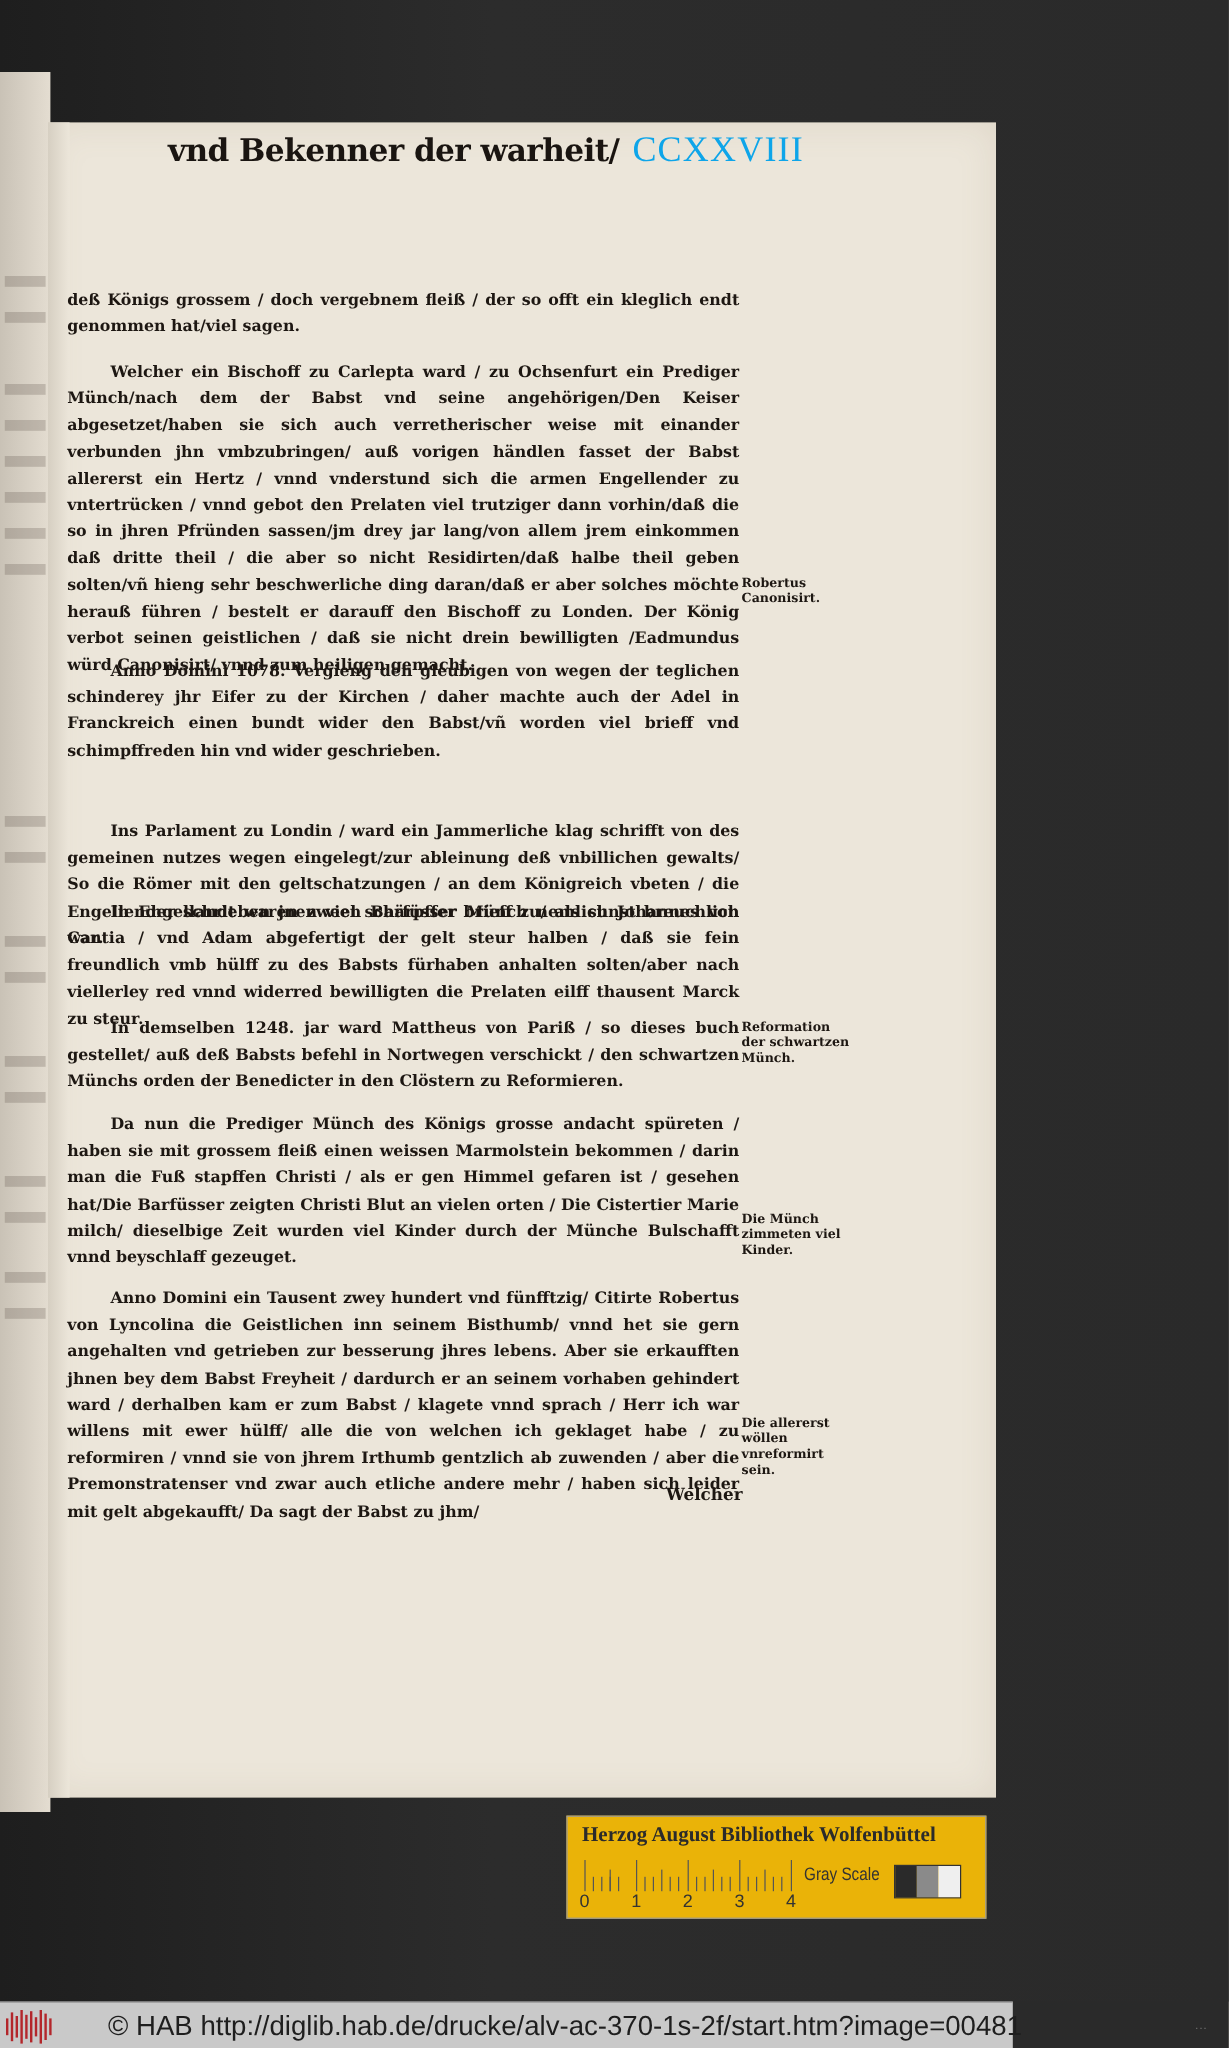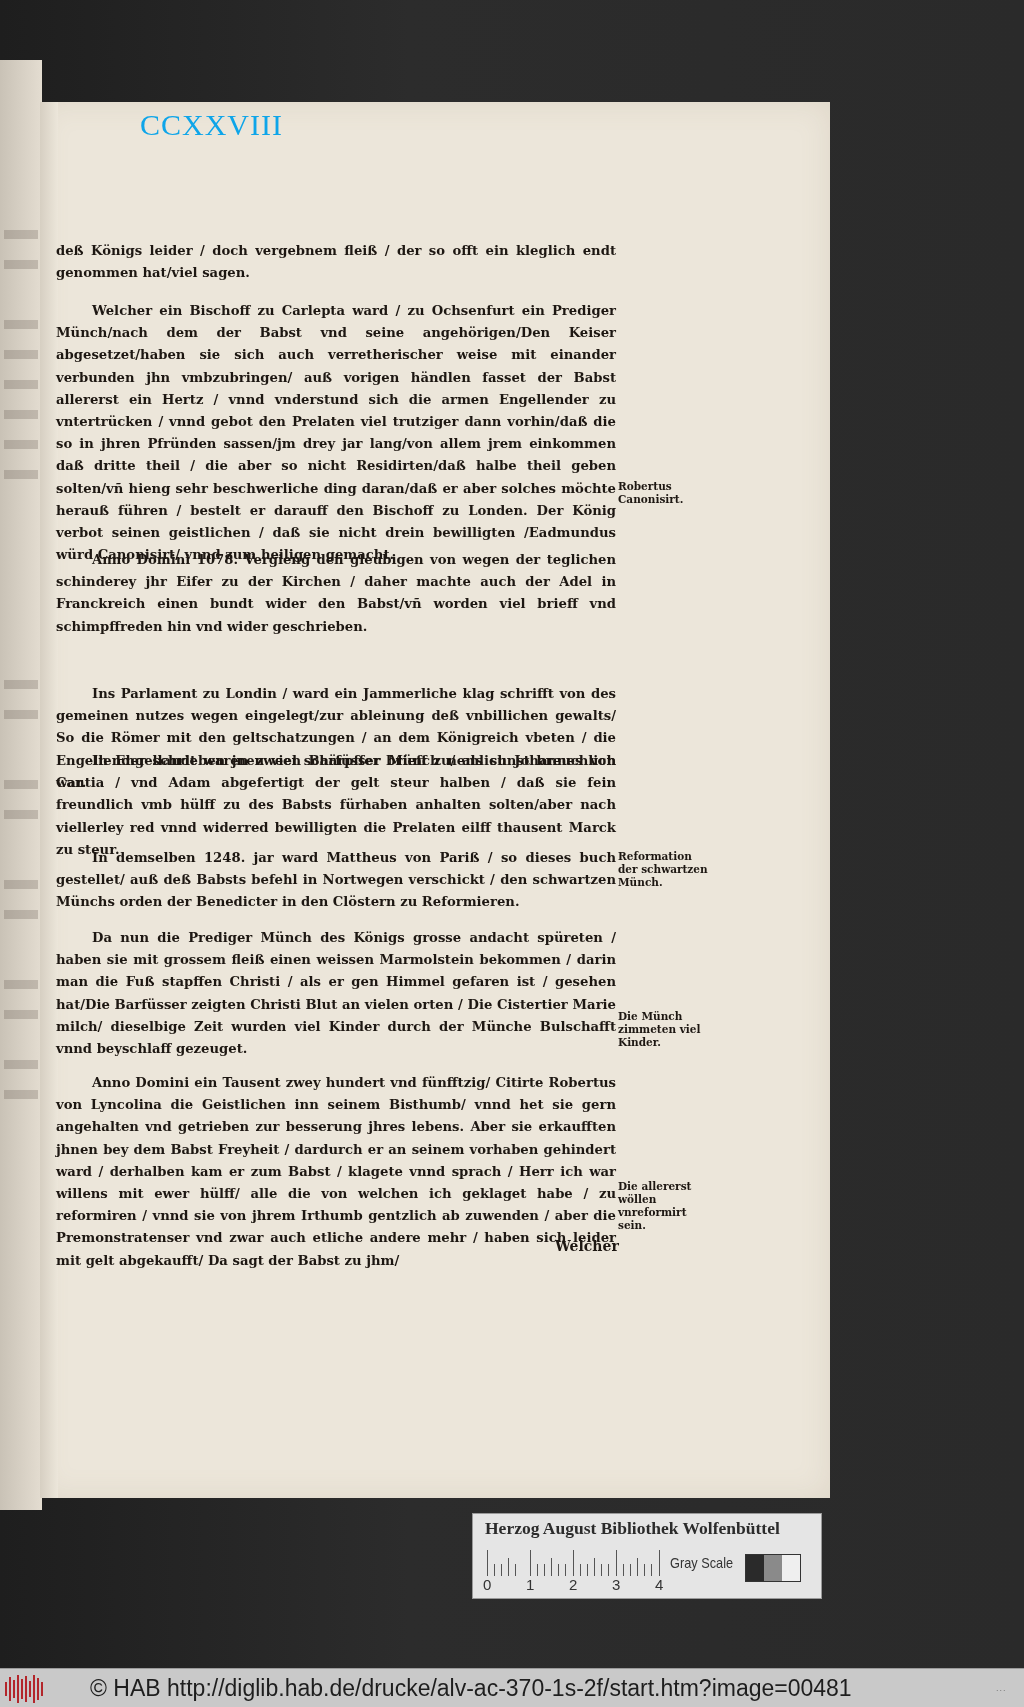--- a/index.html
+++ b/index.html
@@ -10,30 +10,30 @@
   .page { position:absolute; left:40px; top:102px; width:790px; height:1396px; background:#ece6da; box-shadow:inset 0 0 30px rgba(150,130,100,0.15); }
   .page::before { content:""; position:absolute; left:0; top:0; width:18px; height:100%; background:linear-gradient(90deg,#d6cfc2,#ece6da); }
   .header { position:absolute; left:140px; top:108px; width:530px; height:40px; display:flex; justify-content:space-between; align-items:baseline; }
   .header .title { font-family:"DejaVu Serif", serif; font-weight:bold; font-size:26px; color:#1a1511; letter-spacing:-0.5px; }
   .header .folio { font-family:"Liberation Serif", serif; font-size:30px; color:#0ea5e9; letter-spacing:1px; }
   .body-text { position:absolute; left:56px; width:560px; font-family:"DejaVu Serif", serif; font-weight:bold; font-size:13.2px; line-height:22.2px; color:#1d1712; text-align:justify; }
   .para { margin:0; }
   .para.indent { text-indent:36px; }
   .margin-note { position:absolute; left:618px; width:92px; font-family:"DejaVu Serif", serif; font-weight:bold; font-size:10.5px; line-height:13px; color:#1d1712; }
   .catch { position:absolute; left:555px; top:1238px; font-family:"DejaVu Serif", serif; font-weight:bold; font-size:14px; color:#1d1712; }
-  .hab-card { position:absolute; left:472px; top:1513px; width:348px; height:84px; background:#e5e5e5; border:1px solid #999;text-decoration:underline; }
+  .hab-card { position:absolute; left:472px; top:1513px; width:348px; height:84px; background:#eab308; border:1px solid #999;text-decoration:underline; }
   .hab-card .lib { position:absolute; left:12px; top:4px; font-family:"Liberation Serif", serif; font-weight:bold; font-size:17.5px; color:#2b2b2b; white-space:nowrap; }
   .ruler { position:absolute; left:14px; top:34px; width:175px; height:28px; }
   .ruler .tick { position:absolute; bottom:0; width:1px; background:#555; }
   .ruler-nums { position:absolute; left:10px; top:62px; width:200px; height:18px; }
   .ruler-nums span { position:absolute; font-family:"Liberation Sans", sans-serif; font-size:15px; color:#333; }
   .gray-label { position:absolute; left:197px; top:40px; font-family:"Liberation Sans", sans-serif; font-size:15px; color:#333; transform:scaleX(0.85); transform-origin:left; }
   .gray-swatch { position:absolute; left:272px; top:40px; width:54px; height:26px; border:1px solid #333; display:flex; }
   .gray-swatch div { flex:1; }
-  .footer { position:absolute; left:0; top:1668px; width:1024px; height:39px; background:#c9c9c9; border-top:1px solid #9a9a9a; }
+  .footer { position:absolute; left:0; top:1668px; width:844px; height:39px; background:#c9c9c9; border-top:1px solid #9a9a9a; }
   .footer .logo { position:absolute; left:5px; top:6px; width:40px; height:28px; display:flex; gap:2px; align-items:center; }
   .footer .logo i { display:block; width:2px; background:#b3262b; }
   .footer .url { position:absolute; left:90px; top:6px; font-family:"Liberation Sans", sans-serif; font-size:23px; color:#1e1e1e; white-space:nowrap; }
   .footer .more { position:absolute; left:996px; top:14px; font-family:"Liberation Sans", sans-serif; font-size:9px; color:#777; letter-spacing:1px; }
 </style>
 </head>
 <body>
 
 <div class="scan-bg"></div>
 
@@ -54,25 +54,26 @@
     <div class="ghost" style="top:850px"></div>
   <div class="ghost" style="top:920px"></div>
     <div class="ghost" style="top:950px"></div>
   <div class="ghost" style="top:1000px"></div>
     <div class="ghost" style="top:1030px"></div>
 </div>
 
 <div class="page"></div>
 
 <div class="header">
+  <span class="title">vnd Bekenner der warheit/</span>
   <span class="folio">CCXXVIII</span>
 </div>
 
 <div class="body-text" style="top:240px;">
-  <p class="para">deß Königs leider / doch vergebnem fleiß / der so offt ein kleglich endt genommen hat/viel sagen.</p>
+  <p class="para">deß Königs grossem / doch vergebnem fleiß / der so offt ein kleglich endt genommen hat/viel sagen.</p>
 </div>
 <div class="body-text" style="top:300px;">
   <p class="para indent">Welcher ein Bischoff zu Carlepta ward / zu Ochsenfurt ein Prediger Münch/nach dem der Babst vnd seine angehörigen/Den Keiser abgesetzet/haben sie sich auch verretherischer weise mit einander verbunden jhn vmbzubringen/ auß vorigen händlen fasset der Babst allererst ein Hertz / vnnd vnderstund sich die armen Engellender zu vntertrücken / vnnd gebot den Prelaten viel trutziger dann vorhin/daß die so in jhren Pfründen sassen/jm drey jar lang/von allem jrem einkommen daß dritte theil / die aber so nicht Residirten/daß halbe theil geben solten/vñ hieng sehr beschwerliche ding daran/daß er aber solches möchte herauß führen / bestelt er darauff den Bischoff zu Londen. Der König verbot seinen geistlichen / daß sie nicht drein bewilligten /Eadmundus würd Canonisirt/ vnnd zum heiligen gemacht.</p>
 </div>
 <div class="body-text" style="top:549px;">
   <p class="para indent">Anno Domini 1078. Vergieng den gleubigen von wegen der teglichen schinderey jhr Eifer zu der Kirchen / daher machte auch der Adel in Franckreich einen bundt wider den Babst/vñ worden viel brieff vnd schimpffreden hin vnd wider geschrieben.</p>
 </div>
 <div class="body-text" style="top:651px;margin-top:32px;">
   <p class="para indent">Ins Parlament zu Londin / ward ein Jammerliche klag schrifft von des gemeinen nutzes wegen eingelegt/zur ableinung deß vnbillichen gewalts/ So die Römer mit den geltschatzungen / an dem Königreich vbeten / die Engellender schrieben jnen viel schärpffer brieff zu/ als sunst breuchlich war.</p>
 </div>

